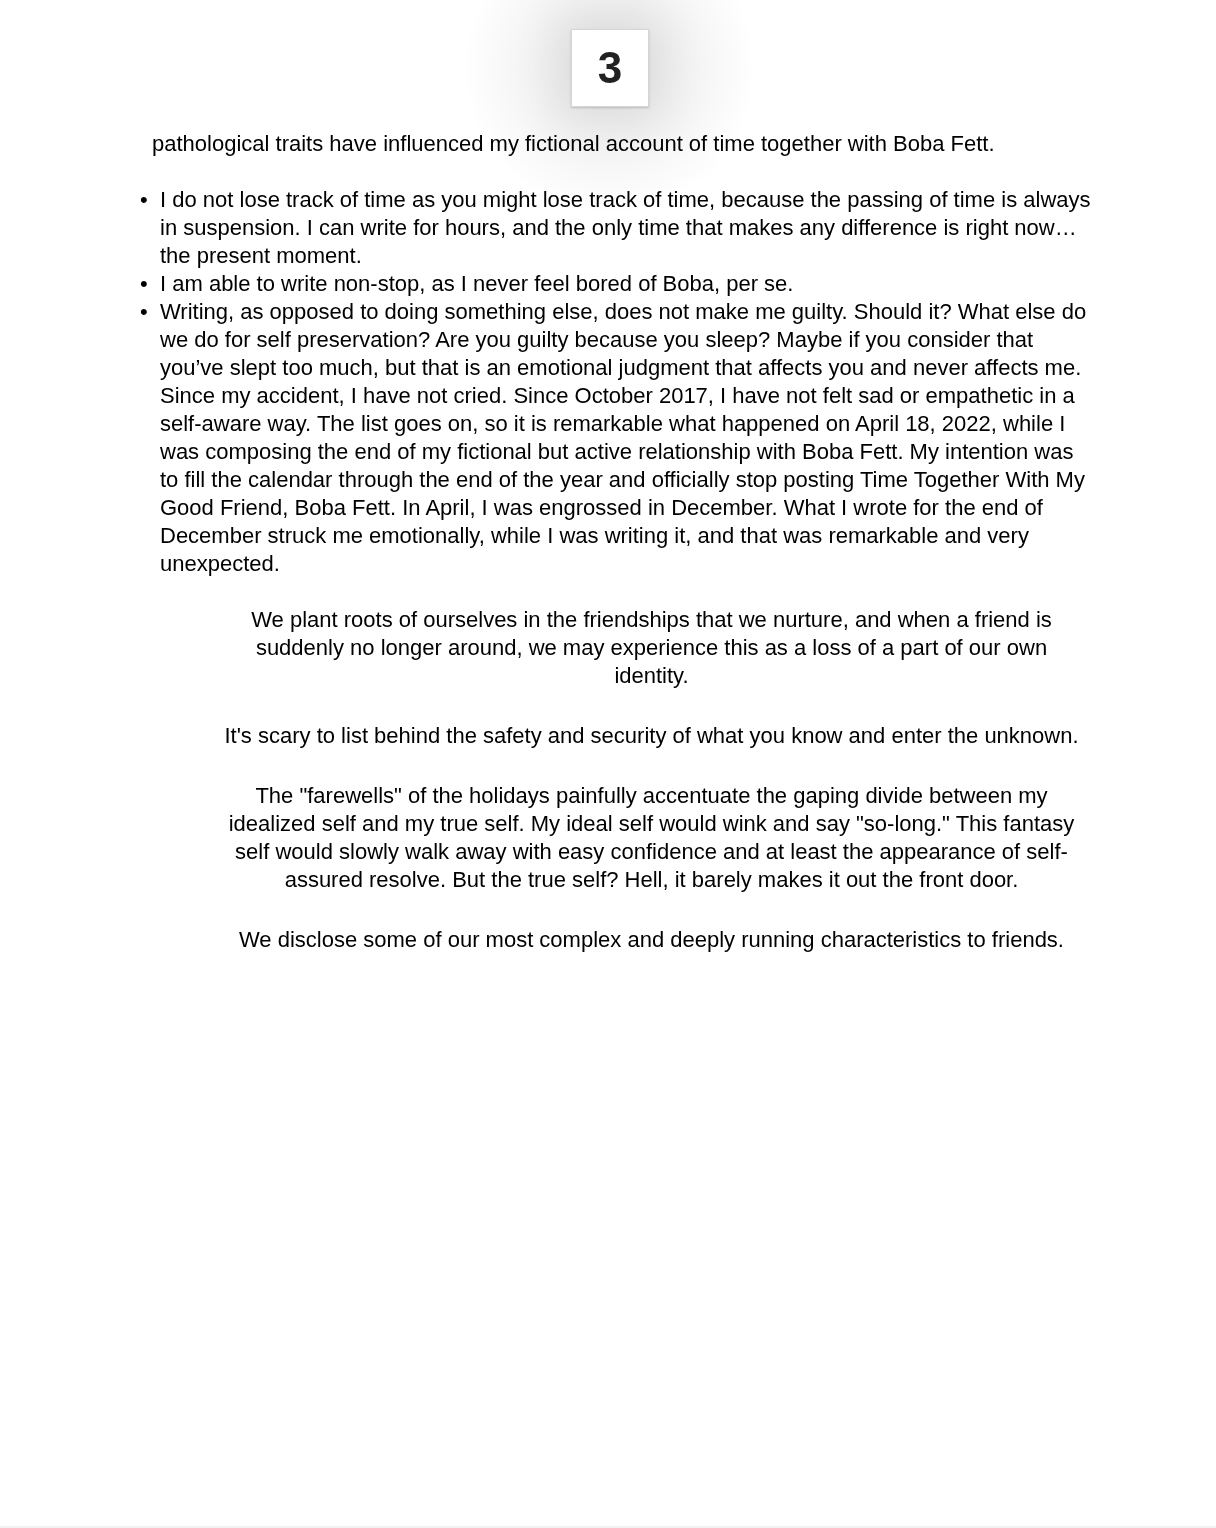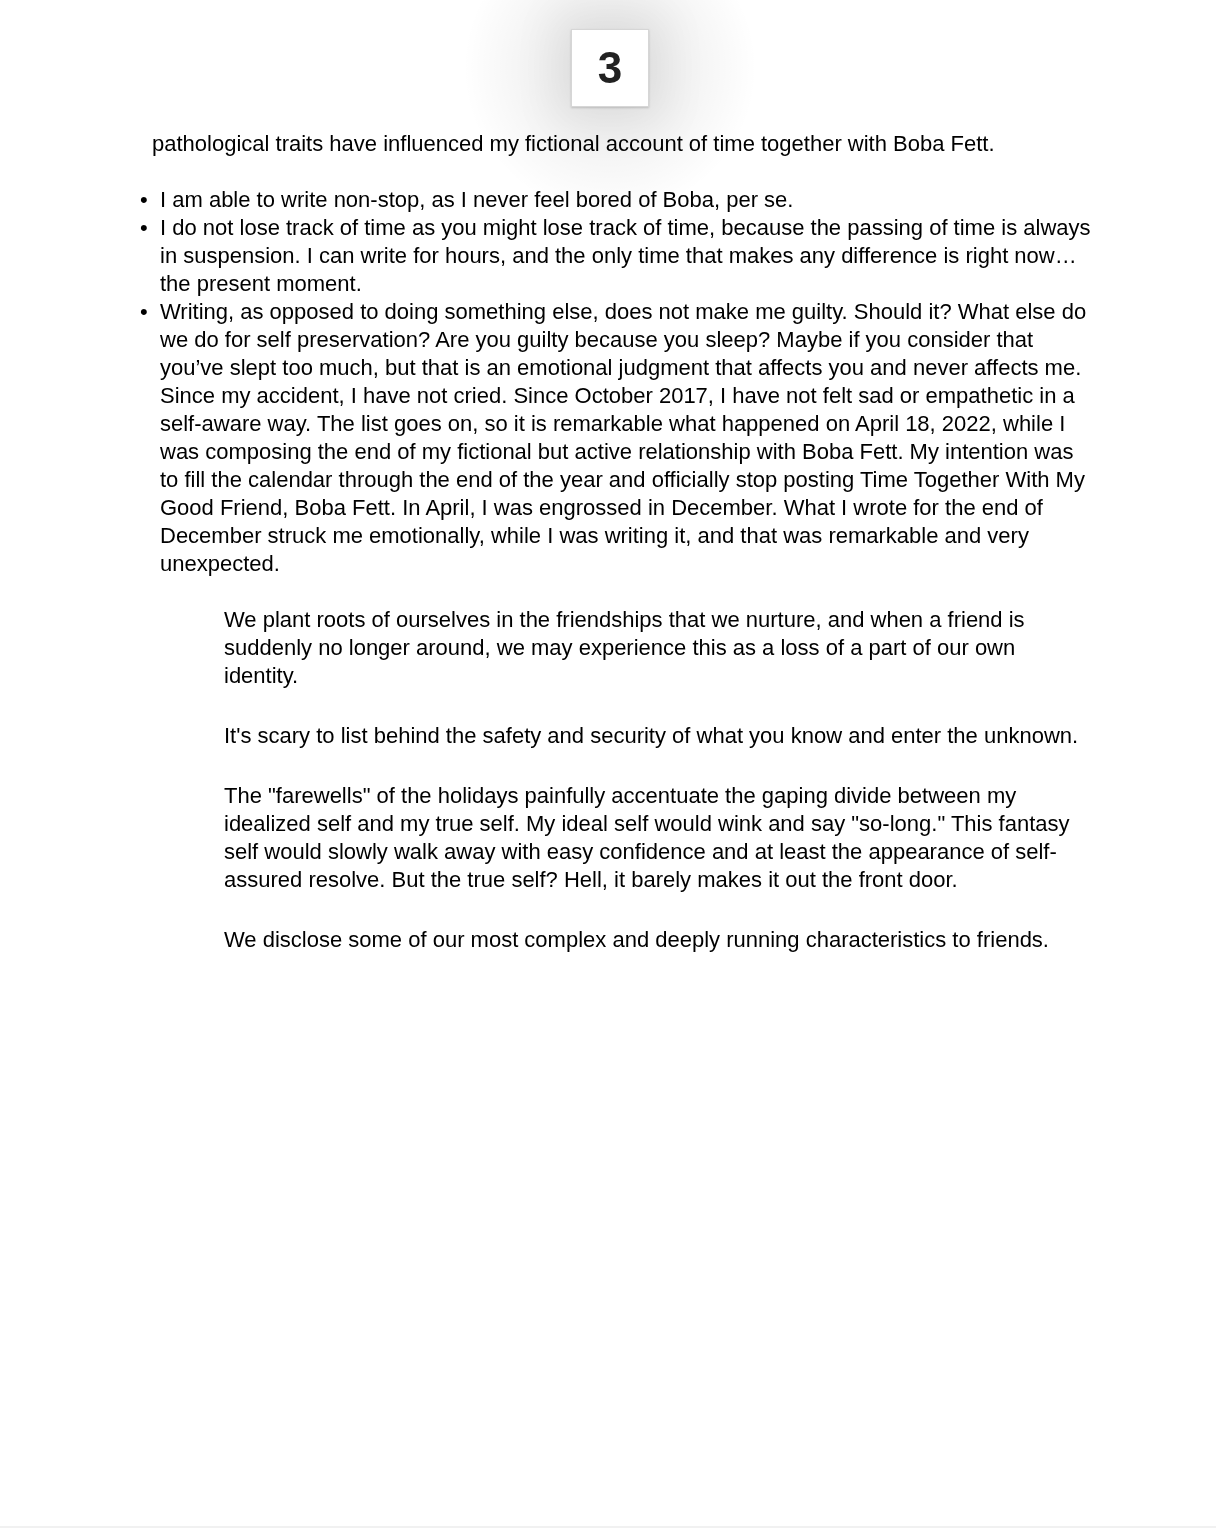--- a/index.html
+++ b/index.html
@@ -60,20 +60,21 @@
     padding-left: 8px;
   }
   ul.bullets li::before {
     content: "\2022";
     position: absolute;
     left: -12px;
     top: 0;
   }
   .quote {
     margin: 0 16px 32px 72px;
+    text-align: center;
   }
   .bottom-edge {
     position: absolute;
     left: 0;
     right: 0;
     bottom: 0;
     height: 2px;
     background: #f1f1f1;
   }
 </style>
@@ -85,24 +86,24 @@
 <div class="page-badge">
   <span class="num">3</span>
 </div>
 
 <div class="content">
 
   <p>pathological traits have influenced my fictional account of time together with Boba Fett.</p>
 
   <ul class="bullets">
     <li>
-      <div>I am able to write non-stop, as I never feel bored of Boba, per se.</div>
+      <div>I do not lose track of time as you might lose track of time, because the passing of time is always in suspension. I can write for hours, and the only time that makes any difference is right now… the present moment.</div>
     </li>
     <li>
-      <div>I do not lose track of time as you might lose track of time, because the passing of time is always in suspension. I can write for hours, and the only time that makes any difference is right now… the present moment.</div>
+      <div>I am able to write non-stop, as I never feel bored of Boba, per se.</div>
     </li>
     <li>
       <div>Writing, as opposed to doing something else, does not make me guilty. Should it? What else do we do for self preservation? Are you guilty because you sleep? Maybe if you consider that you’ve slept too much, but that is an emotional judgment that affects you and never affects me.</div>
       <div>Since my accident, I have not cried. Since October 2017, I have not felt sad or empathetic in a self-aware way. The list goes on, so it is remarkable what happened on April 18, 2022, while I was composing the end of my fictional but active relationship with Boba Fett. My intention was to fill the calendar through the end of the year and officially stop posting Time Together With My Good Friend, Boba Fett. In April, I was engrossed in December. What I wrote for the end of December struck me emotionally, while I was writing it, and that was remarkable and very unexpected.</div>
     </li>
   </ul>
 
 
   <div class="quote">We plant roots of ourselves in the friendships that we nurture, and when a friend is suddenly no longer around, we may experience this as a loss of a part of our own identity.</div>
   <div class="quote">It's scary to list behind the safety and security of what you know and enter the unknown.</div>

